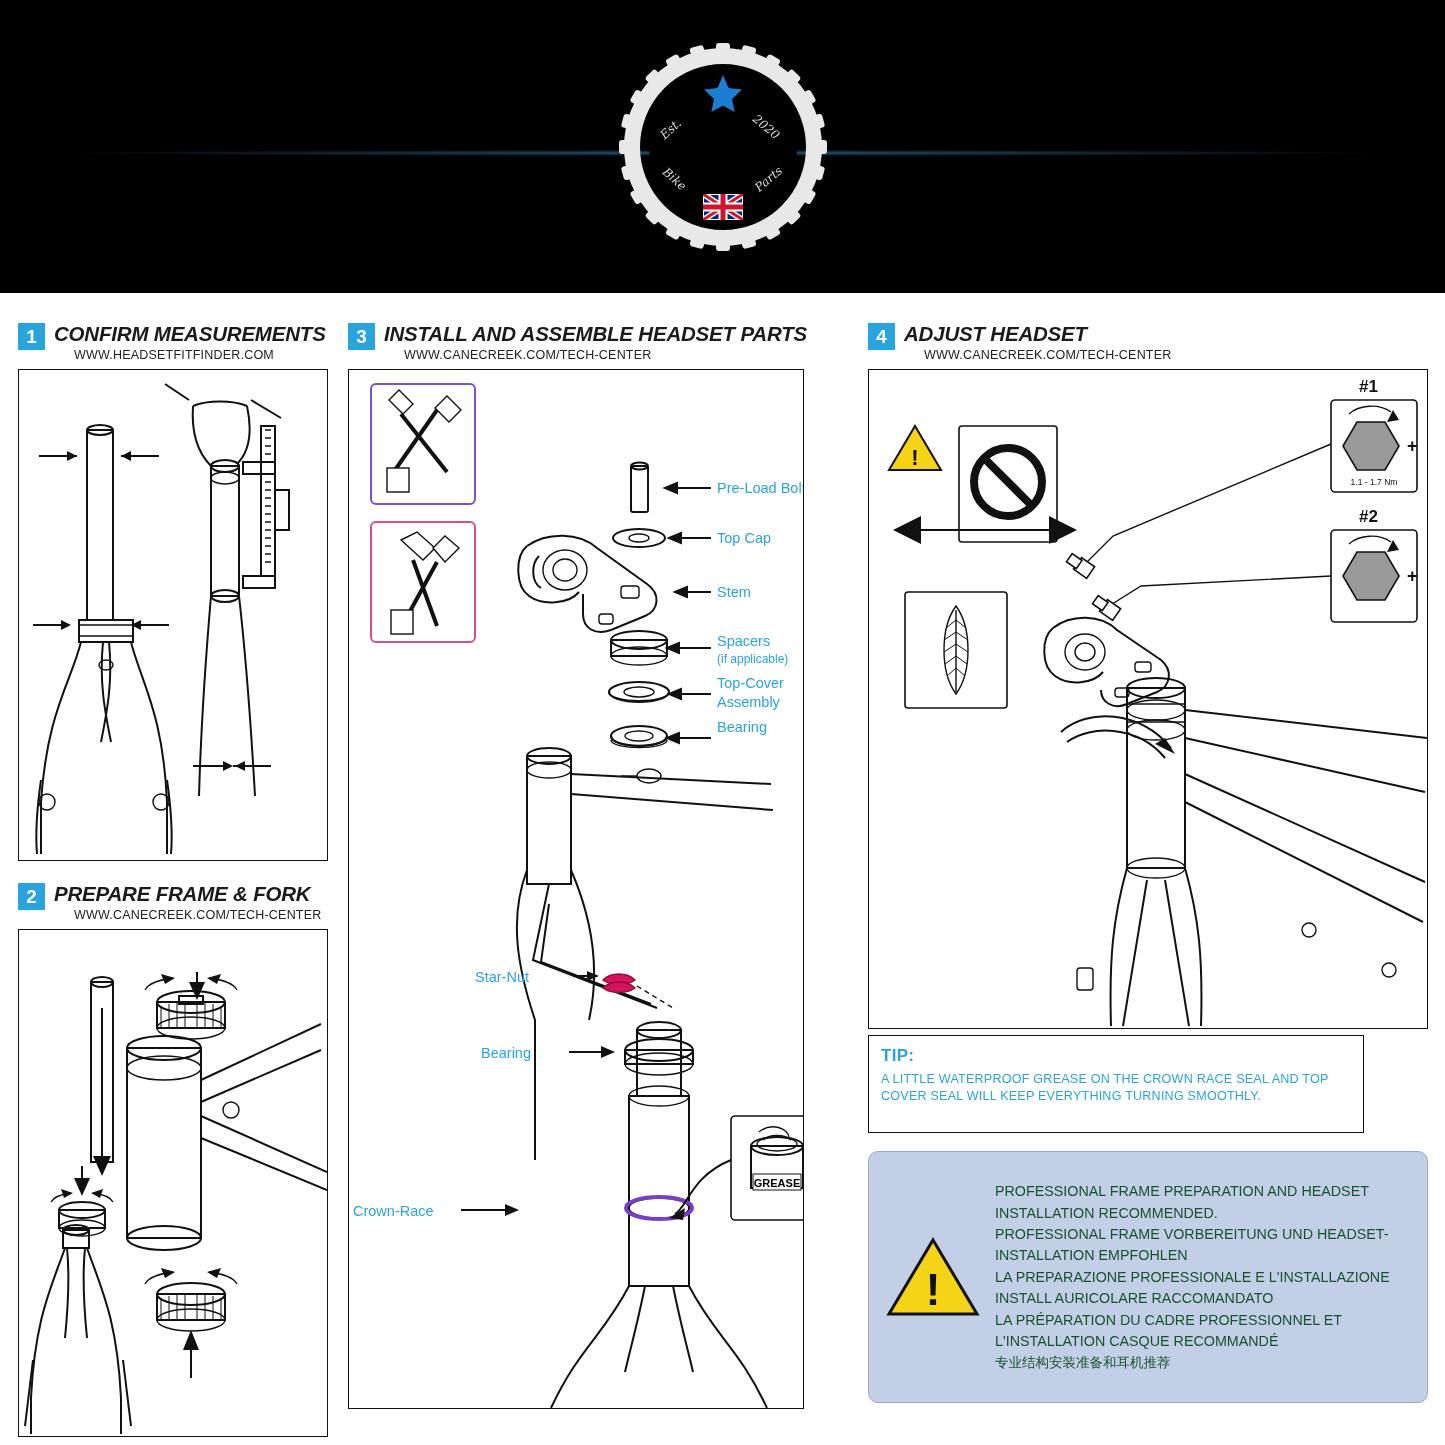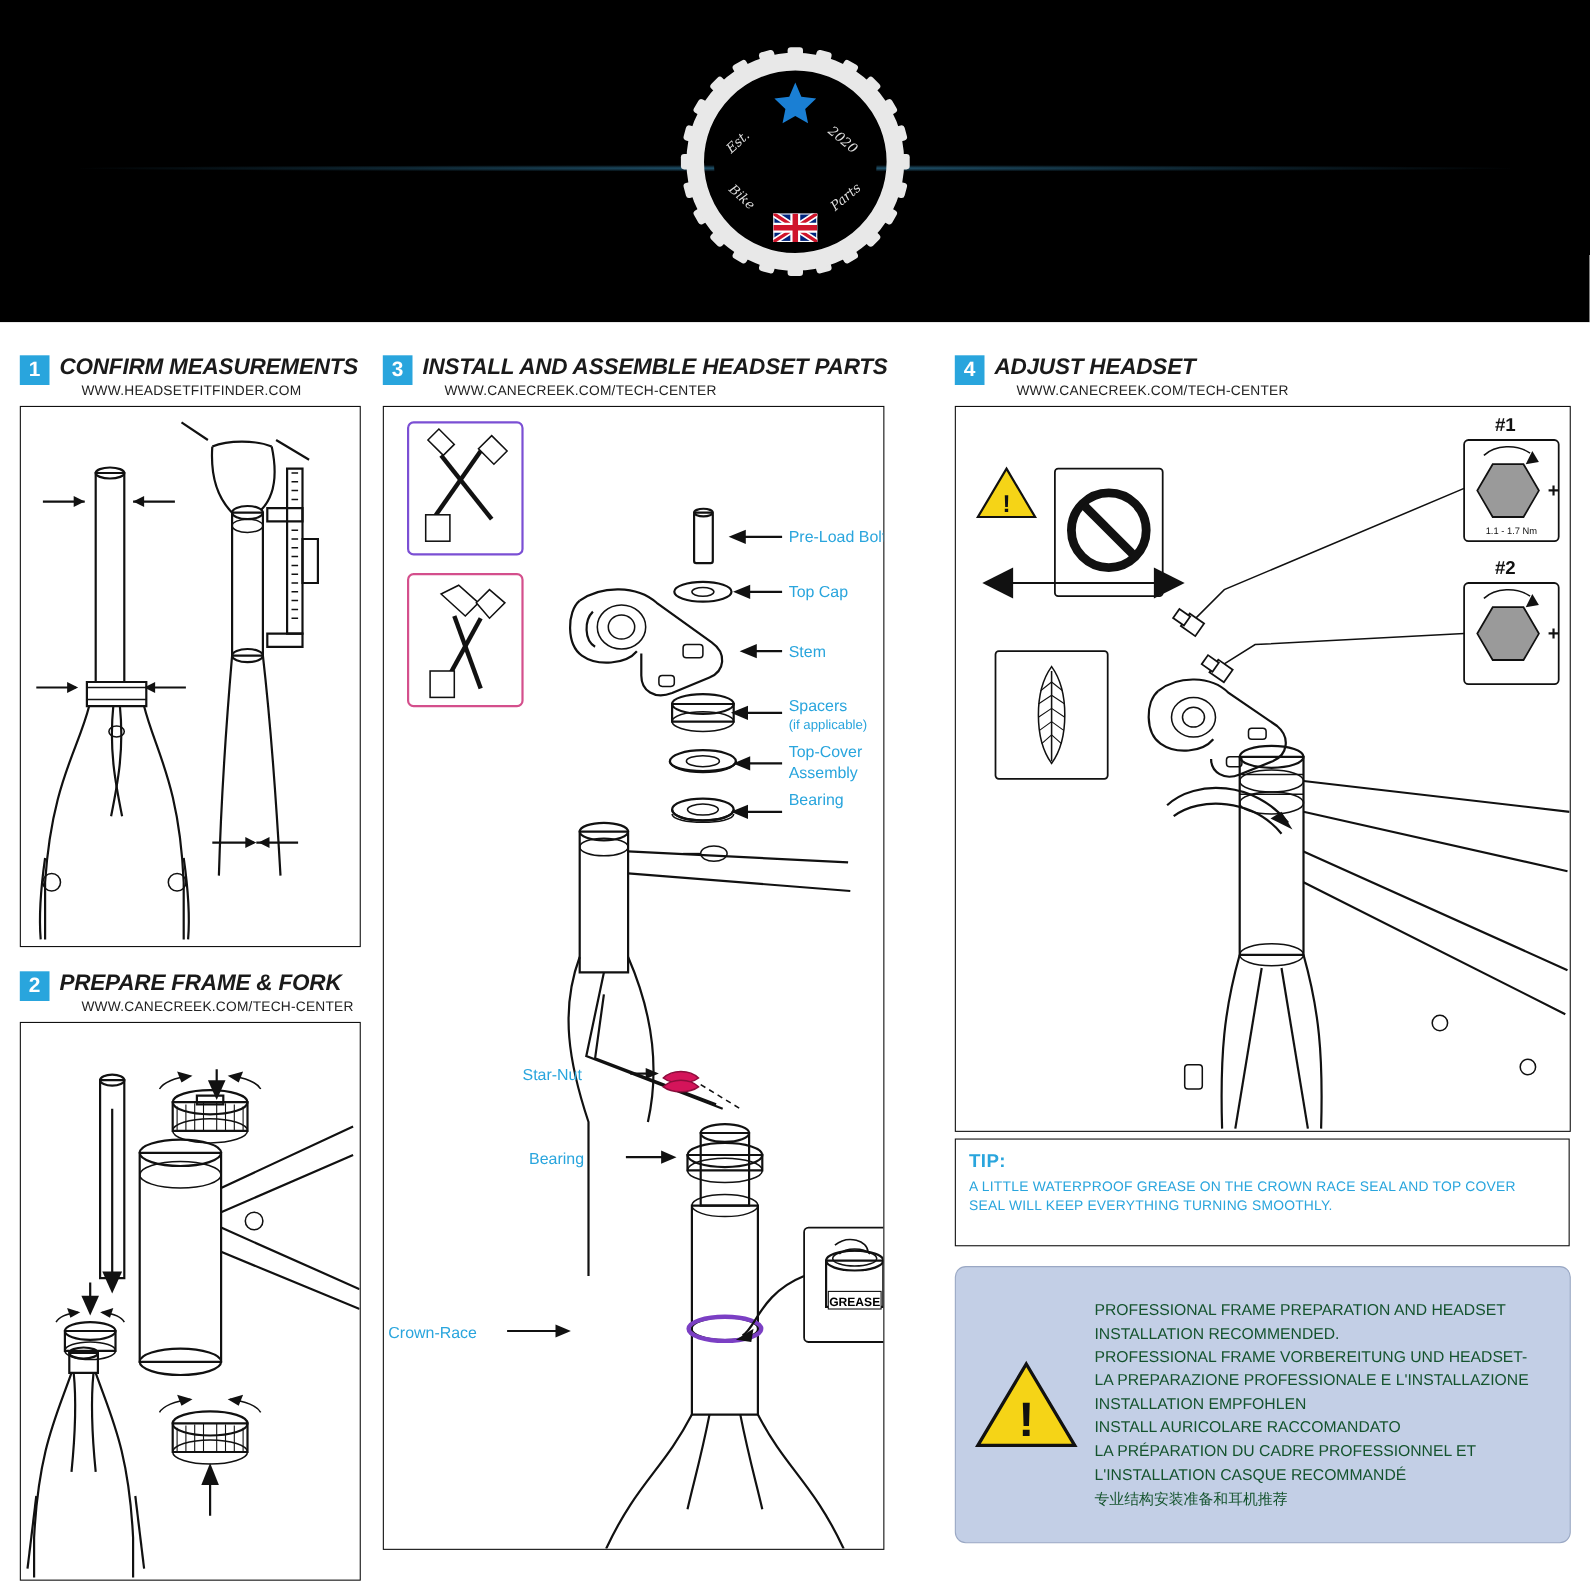--- a/index.html
+++ b/index.html
@@ -78,21 +78,21 @@
   .thin { fill:none; stroke:#111; stroke-width:1.4; }
   .thin2 { fill:none; stroke:#111; stroke-width:1; }
   .lbl {
     font-family:"Liberation Sans", sans-serif;
     font-size:14.5px; fill:#29a5dd;
   }
   .lblsm { font-family:"Liberation Sans", sans-serif; font-size:12px; fill:#29a5dd; }
 
   
   .tipbox {
-    position:absolute; left:868px; top:742px; width:559px; height:98px;
+    position:absolute; left:868px; top:742px; width:496px; height:98px;
     border:1.5px solid #111; background:#fff; padding:10px 12px;
   }
   .tip-h { font-weight:bold; font-size:17px; color:#29a5dd; margin-bottom:5px; letter-spacing:.3px; }
   .tip-b { font-size:12.6px; color:#29a5dd; line-height:1.35; letter-spacing:.2px; }
 
   
   .warnbox {
     position:absolute; left:868px; top:858px; width:560px; height:252px;
     border:1.5px solid #9aa8c4; border-radius:10px;
     background:#c3cfe6;
@@ -550,22 +550,22 @@
 
   <div class="warnbox">
     <svg width="96" height="86" viewBox="0 0 96 86" style="flex:0 0 96px;">
       <polygon points="48,6 92,80 4,80" fill="#f5d417" stroke="#111" stroke-width="3"></polygon>
       <text x="48" y="71" text-anchor="middle" font-size="44" font-weight="bold" fill="#111" font-family="Liberation Sans, sans-serif">!</text>
     </svg>
     <div class="warn-text">
       <div>PROFESSIONAL FRAME PREPARATION AND HEADSET</div>
       <div>INSTALLATION RECOMMENDED.</div>
       <div>PROFESSIONAL FRAME VORBEREITUNG UND HEADSET-</div>
+      <div>INSTALLATION EMPFOHLEN</div>
       <div>LA PREPARAZIONE PROFESSIONALE E L'INSTALLAZIONE</div>
-      <div>INSTALLATION EMPFOHLEN</div>
       <div>INSTALL AURICOLARE RACCOMANDATO</div>
       <div>LA PRÉPARATION DU CADRE PROFESSIONNEL ET</div>
       <div>L'INSTALLATION CASQUE RECOMMANDÉ</div>
       <div class="zh">专业结构安装准备和耳机推荐</div>
     </div>
   </div>
 
 </div>
 
 </body></html>

